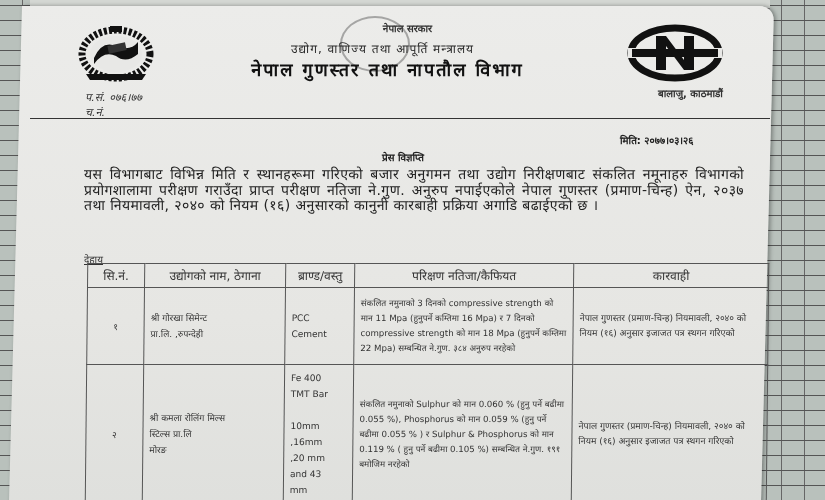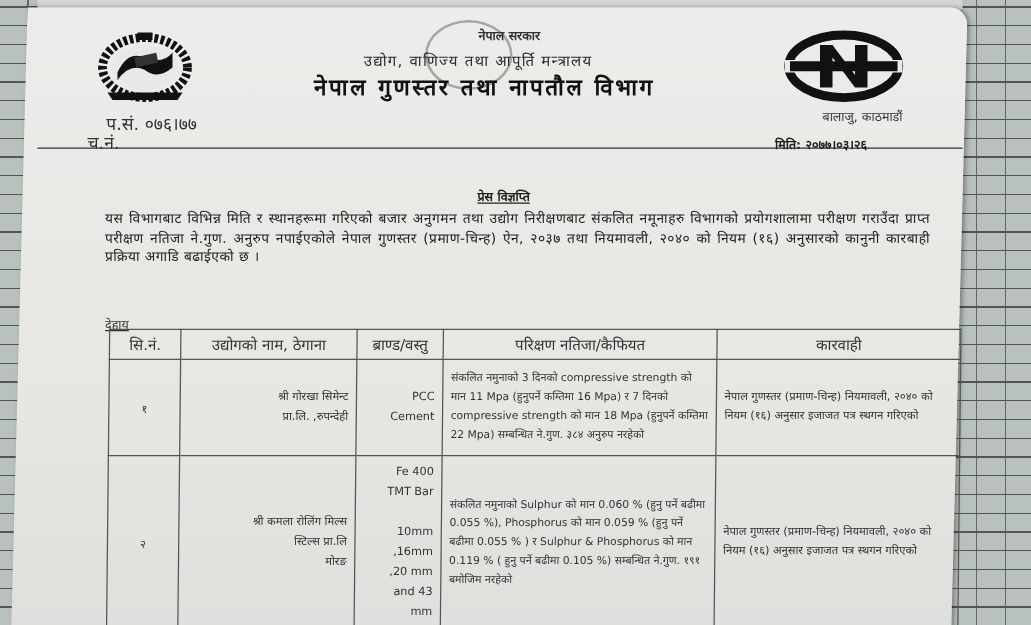--- a/index.html
+++ b/index.html
@@ -27,46 +27,46 @@
     box-shadow:2px 0 4px rgba(0,0,0,.35);
   }
   .content { position:absolute; left:0; top:0; width:825px; height:432px; }
   .emblem-left { position:absolute; left:72px; top:24px; width:88px; height:62px; }
   .emblem-right { position:absolute; left:624px; top:24px; width:102px; height:58px; }
   .gov { position:absolute; left:0; width:825px; text-align:center; }
   .gov-1 { top:21px; font-size:10px; font-weight:bold; color:#333; left:-5px; }
   .gov-2 { top:40px; font-size:12px; color:#2a2a2a; letter-spacing:1px; left:-30px; }
   .gov-3 { top:57px; font-size:18px; font-weight:bold; color:#111; letter-spacing:2px; left:-25px; }
   .seal { position:absolute; left:340px; top:16px; width:66px; height:52px; border:2px solid rgba(80,80,80,.45); border-radius:50%; }
-  .ref { position:absolute; font-size:14px; color:#333; }
+  .ref { position:absolute; font-size:11px; color:#333;font-style:italic; }
   .ref-1 { left:85px; top:89px; }
-  .ref-2 { left:70px; top:104px; }
-  .loc { position:absolute; left:658px; top:86px; font-size:10px; color:#333; }
+  .ref-2 { left:85px; top:104px; }
+  .loc { position:absolute; left:658px; top:86px; font-size:10px; color:#333;font-weight:bold; }
   .hr { position:absolute; left:30px; top:118px; width:740px; height:1px; background:#333; }
-  .date { position:absolute; left:620px; top:108px; font-size:10px; font-weight:bold; color:#222; }
-  .title { position:absolute; left:382px; top:150px; font-size:10px; font-weight:bold; text-decoration:underline; color:#222; }
+  .date { position:absolute; left:620px; top:133px; font-size:10px; font-weight:bold; color:#222; }
+  .title { position:absolute; left:382px; top:150px; font-size:10px; font-weight:bold; color:#222; }
   .para {
-    position:absolute; left:84px; top:167px; width:660px; font-size:11px; line-height:15.6px; color:#222;
+    position:absolute; left:84px; top:167px; width:660px; font-size:14px; line-height:15.6px; color:#222;
     text-align:justify; letter-spacing:.4px;
   }
   .sub { position:absolute; left:84px; top:252px; font-size:10px; text-decoration:underline; color:#333; }
   table.tbl {
     position:absolute; left:86px; top:263px; width:682px; border-collapse:collapse;
     font-size:9px; color:#333; transform:skewX(-0.6deg);
   }
   table.tbl th, table.tbl td { border:1.5px solid #555; padding:3px 6px; vertical-align:middle; }
   table.tbl th { font-weight:normal; height:16px; font-size:12px; }
   table.tbl td.c { text-align:center; }
   .col-sn { width:44px; }
   .col-ind { width:128px;margin-left:36px; }
   .col-prod { width:56px; }
   .col-res { width:206px; }
   .cell-res { line-height:15px; font-size:8.6px; }
   .cell-act { line-height:15.5px; font-size:9px; }
-  .prod-line { display:block; line-height:16px;text-align:right; }
+  .prod-line { display:block; line-height:16px; }
   .row1 td { height:70px; }
   .row2 td { height:132px; }
 </style>
 </head>
 <body>
 
 <div class="bg-grid"></div>
 <div class="behind-paper-top"></div>
 <div class="paper"></div>
 

